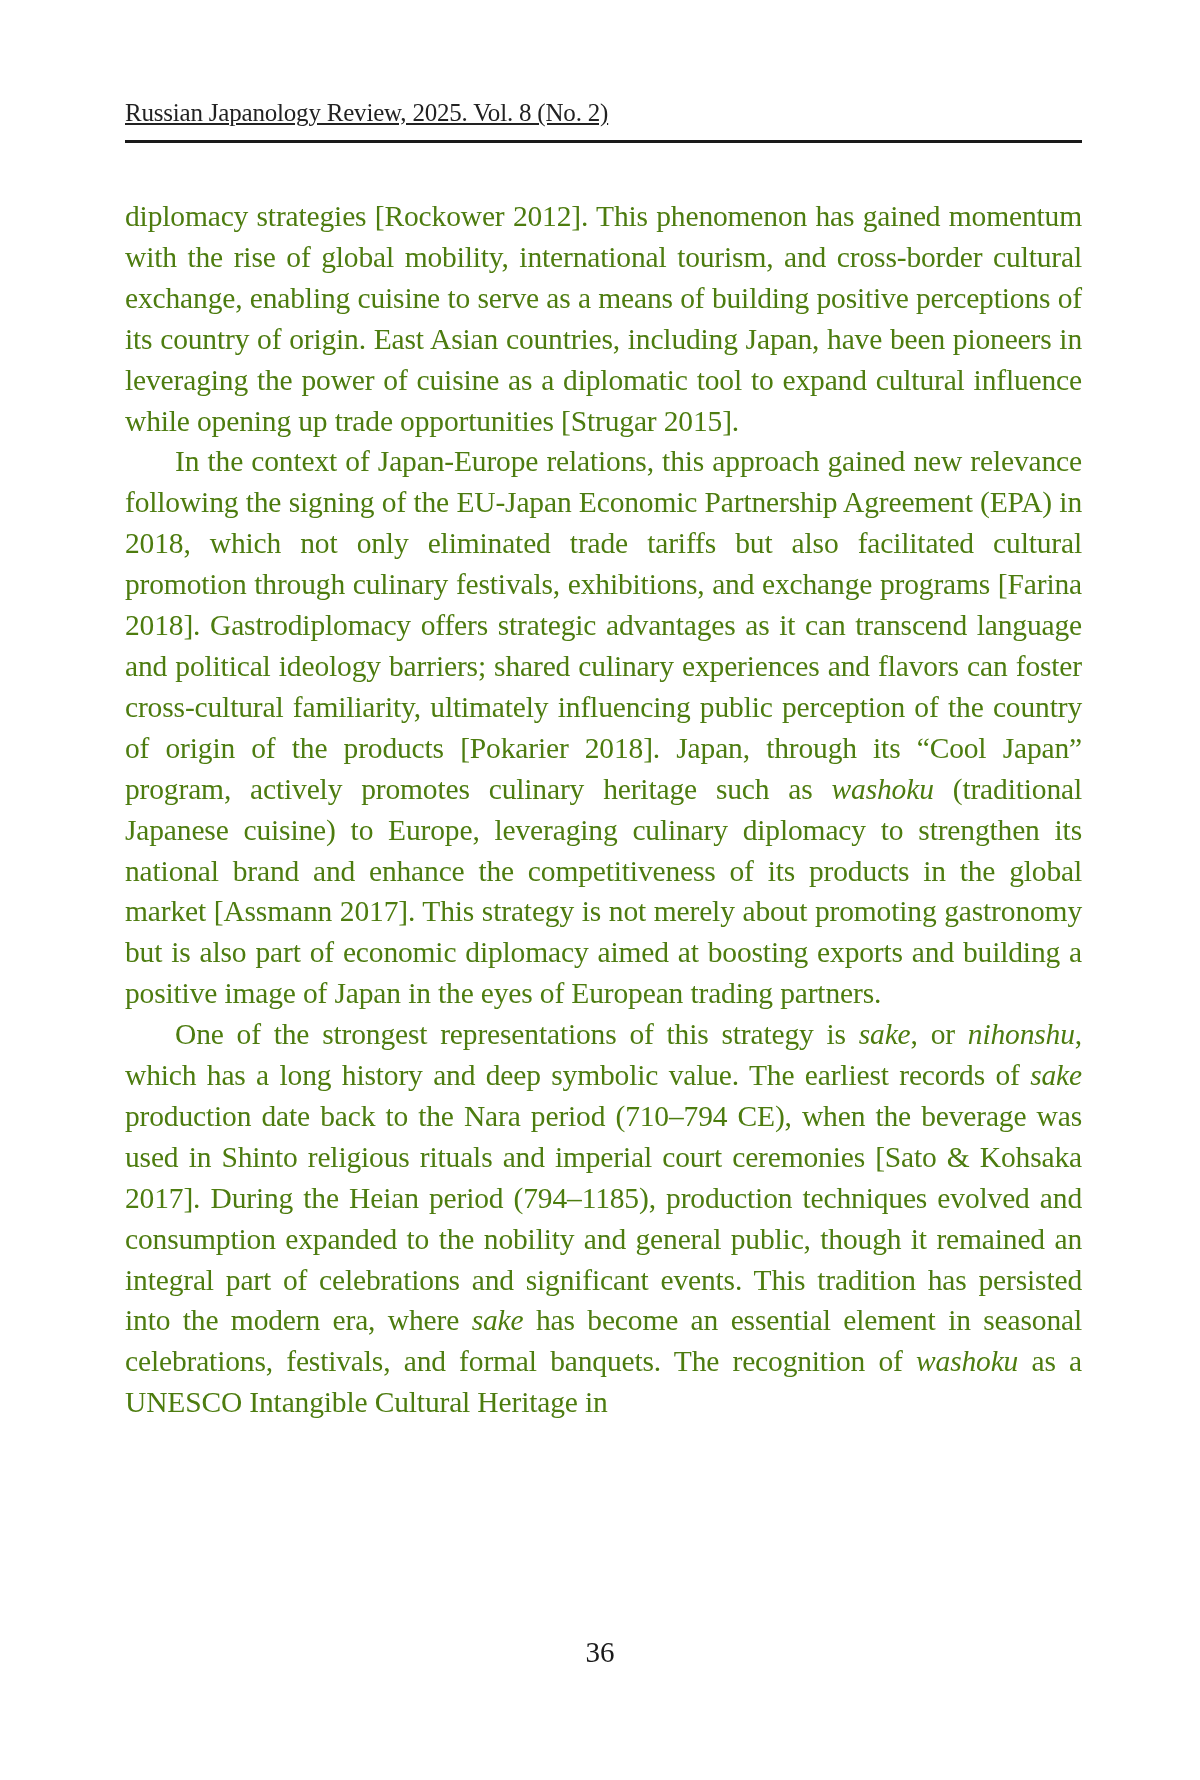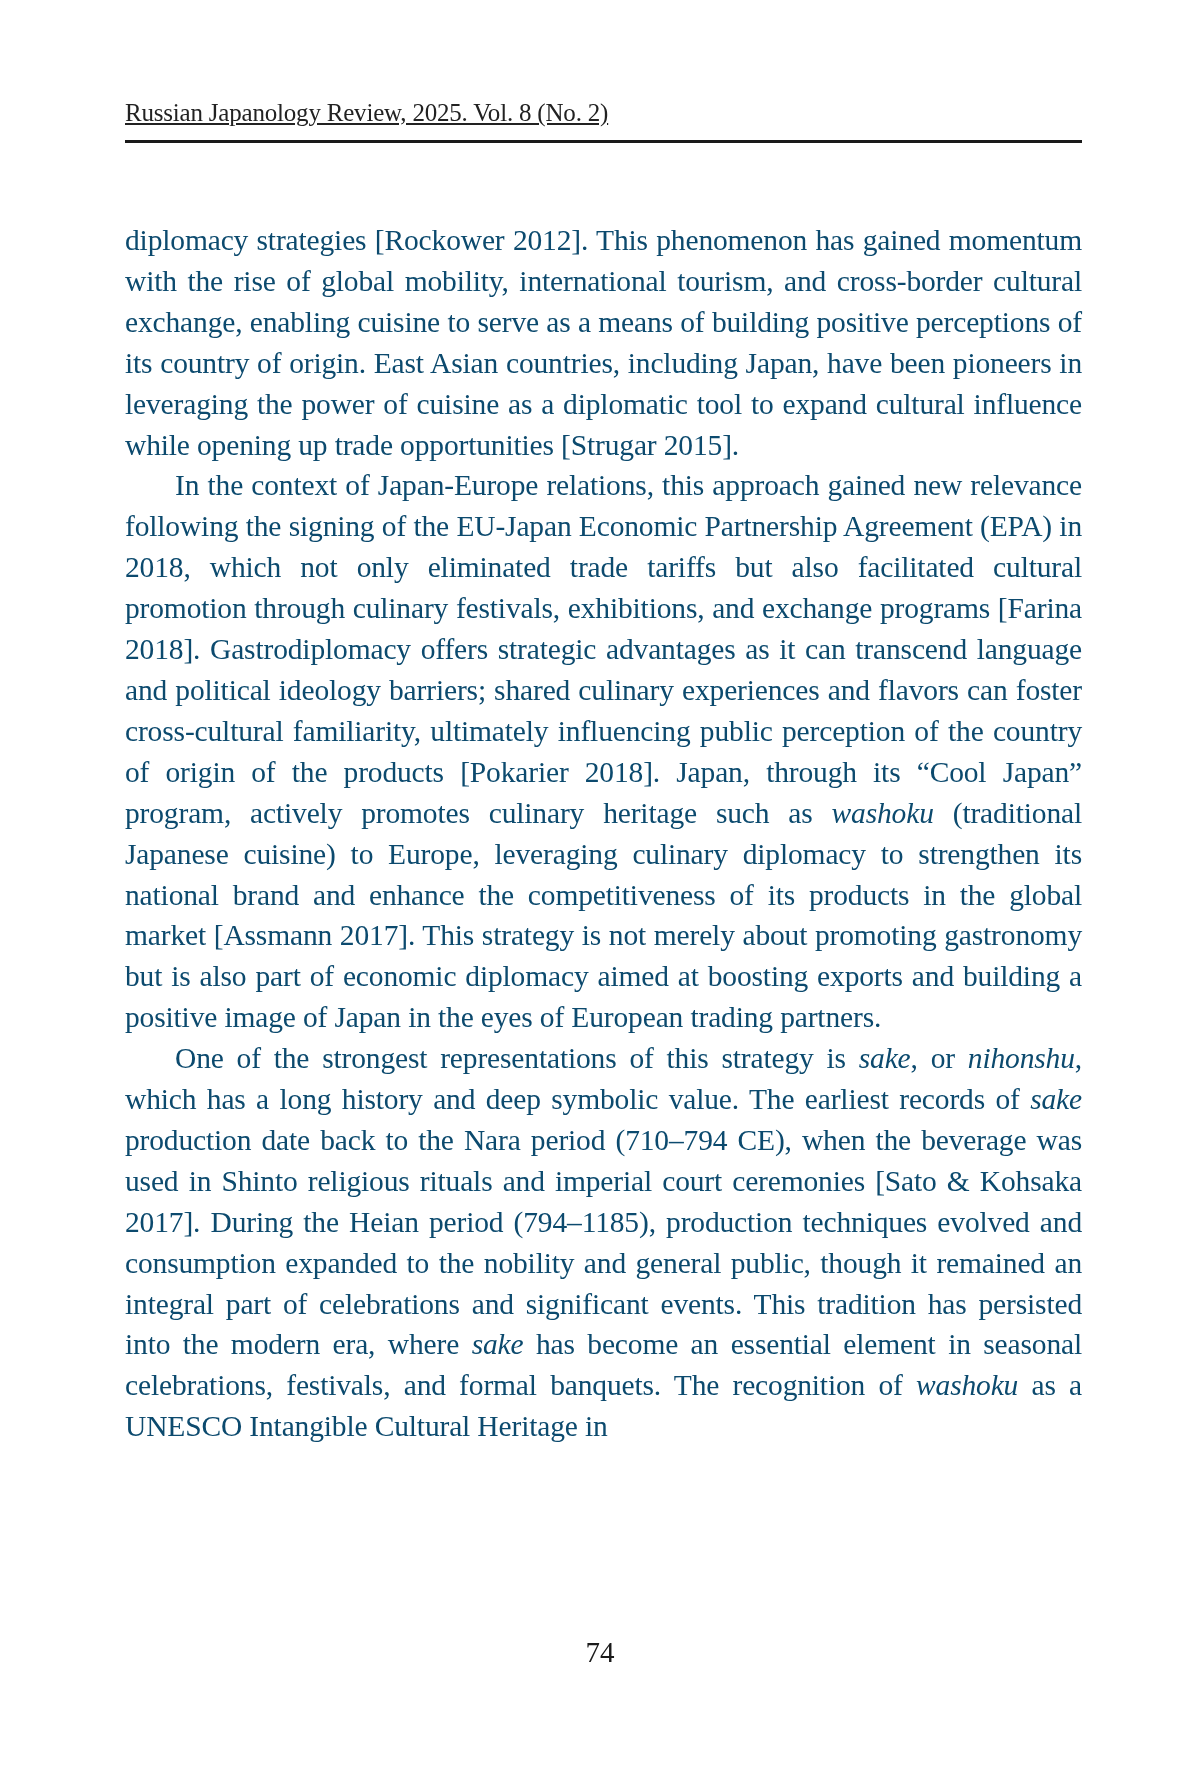--- a/index.html
+++ b/index.html
@@ -12,23 +12,22 @@
     text-decoration: underline;
   }
   .header-rule {
     position: absolute; left: 125px; width: 957px; top: 140px; height: 3px;
     background: #1a1a1a;
   }
   .body-text {
     position: absolute; left: 125px; top: 196px; width: 957px;
     font-family: "Liberation Serif", "DejaVu Serif", serif;
     font-size: 29.5px; line-height: 40.9px;
-    text-align: justify; color: #0c4a6e;
+    text-align: justify; color: #4d7c0f;
     letter-spacing: -0.15px;
-    margin-top: 24px;
   }
   .body-text p { margin: 0; }
   .body-text p.indent { text-indent: 50px; }
   .body-text em { font-style: italic; }
   .page-number {
     position: absolute; left: 0; width: 1200px; top: 1634px;
     text-align: center;
     font-family: "Liberation Serif", "DejaVu Serif", serif;
     font-size: 29px; line-height: 36px; color: #1a1a1a;
   }
@@ -44,13 +43,13 @@
     <span>diplomacy strategies [Rockower 2012]. This phenomenon has gained momentum with the rise of global mobility, international tourism, and cross-border cultural exchange, enabling cuisine to serve as a means of building positive perceptions of its country of origin. East Asian countries, including Japan, have been pioneers in leveraging the power of cuisine as a diplomatic tool to expand cultural influence while opening up trade opportunities [Strugar 2015].</span>
   </p>
   <p class="indent">
     <span>In the context of Japan-Europe relations, this approach gained new relevance following the signing of the EU-Japan Economic Partnership Agreement (EPA) in 2018, which not only eliminated trade tariffs but also facilitated cultural promotion through culinary festivals, exhibitions, and exchange programs [Farina 2018]. Gastrodiplomacy offers strategic advantages as it can transcend language and political ideology barriers; shared culinary experiences and flavors can foster cross-cultural familiarity, ultimately influencing public perception of the country of origin of the products [Pokarier 2018]. Japan, through its “Cool Japan” program, actively promotes culinary heritage such as </span><em>washoku</em><span> (traditional Japanese cuisine) to Europe, leveraging culinary diplomacy to strengthen its national brand and enhance the competitiveness of its products in the global market [Assmann 2017]. This strategy is not merely about promoting gastronomy but is also part of economic diplomacy aimed at boosting exports and building a positive image of Japan in the eyes of European trading partners.</span>
   </p>
   <p class="indent">
     <span>One of the strongest representations of this strategy is </span><em>sake</em><span>, or </span><em>nihonshu</em><span>, which has a long history and deep symbolic value. The earliest records of </span><em>sake</em><span> production date back to the Nara period (710–794 CE), when the beverage was used in Shinto religious rituals and imperial court ceremonies [Sato &amp; Kohsaka 2017]. During the Heian period (794–1185), production techniques evolved and consumption expanded to the nobility and general public, though it remained an integral part of celebrations and significant events. This tradition has persisted into the modern era, where </span><em>sake</em><span> has become an essential element in seasonal celebrations, festivals, and formal banquets. The recognition of </span><em>washoku</em><span> as a UNESCO Intangible Cultural Heritage in</span>
   </p>
 </div>
 
-<div class="page-number">74</div>
+<div class="page-number">36</div>
 
 </body></html>

